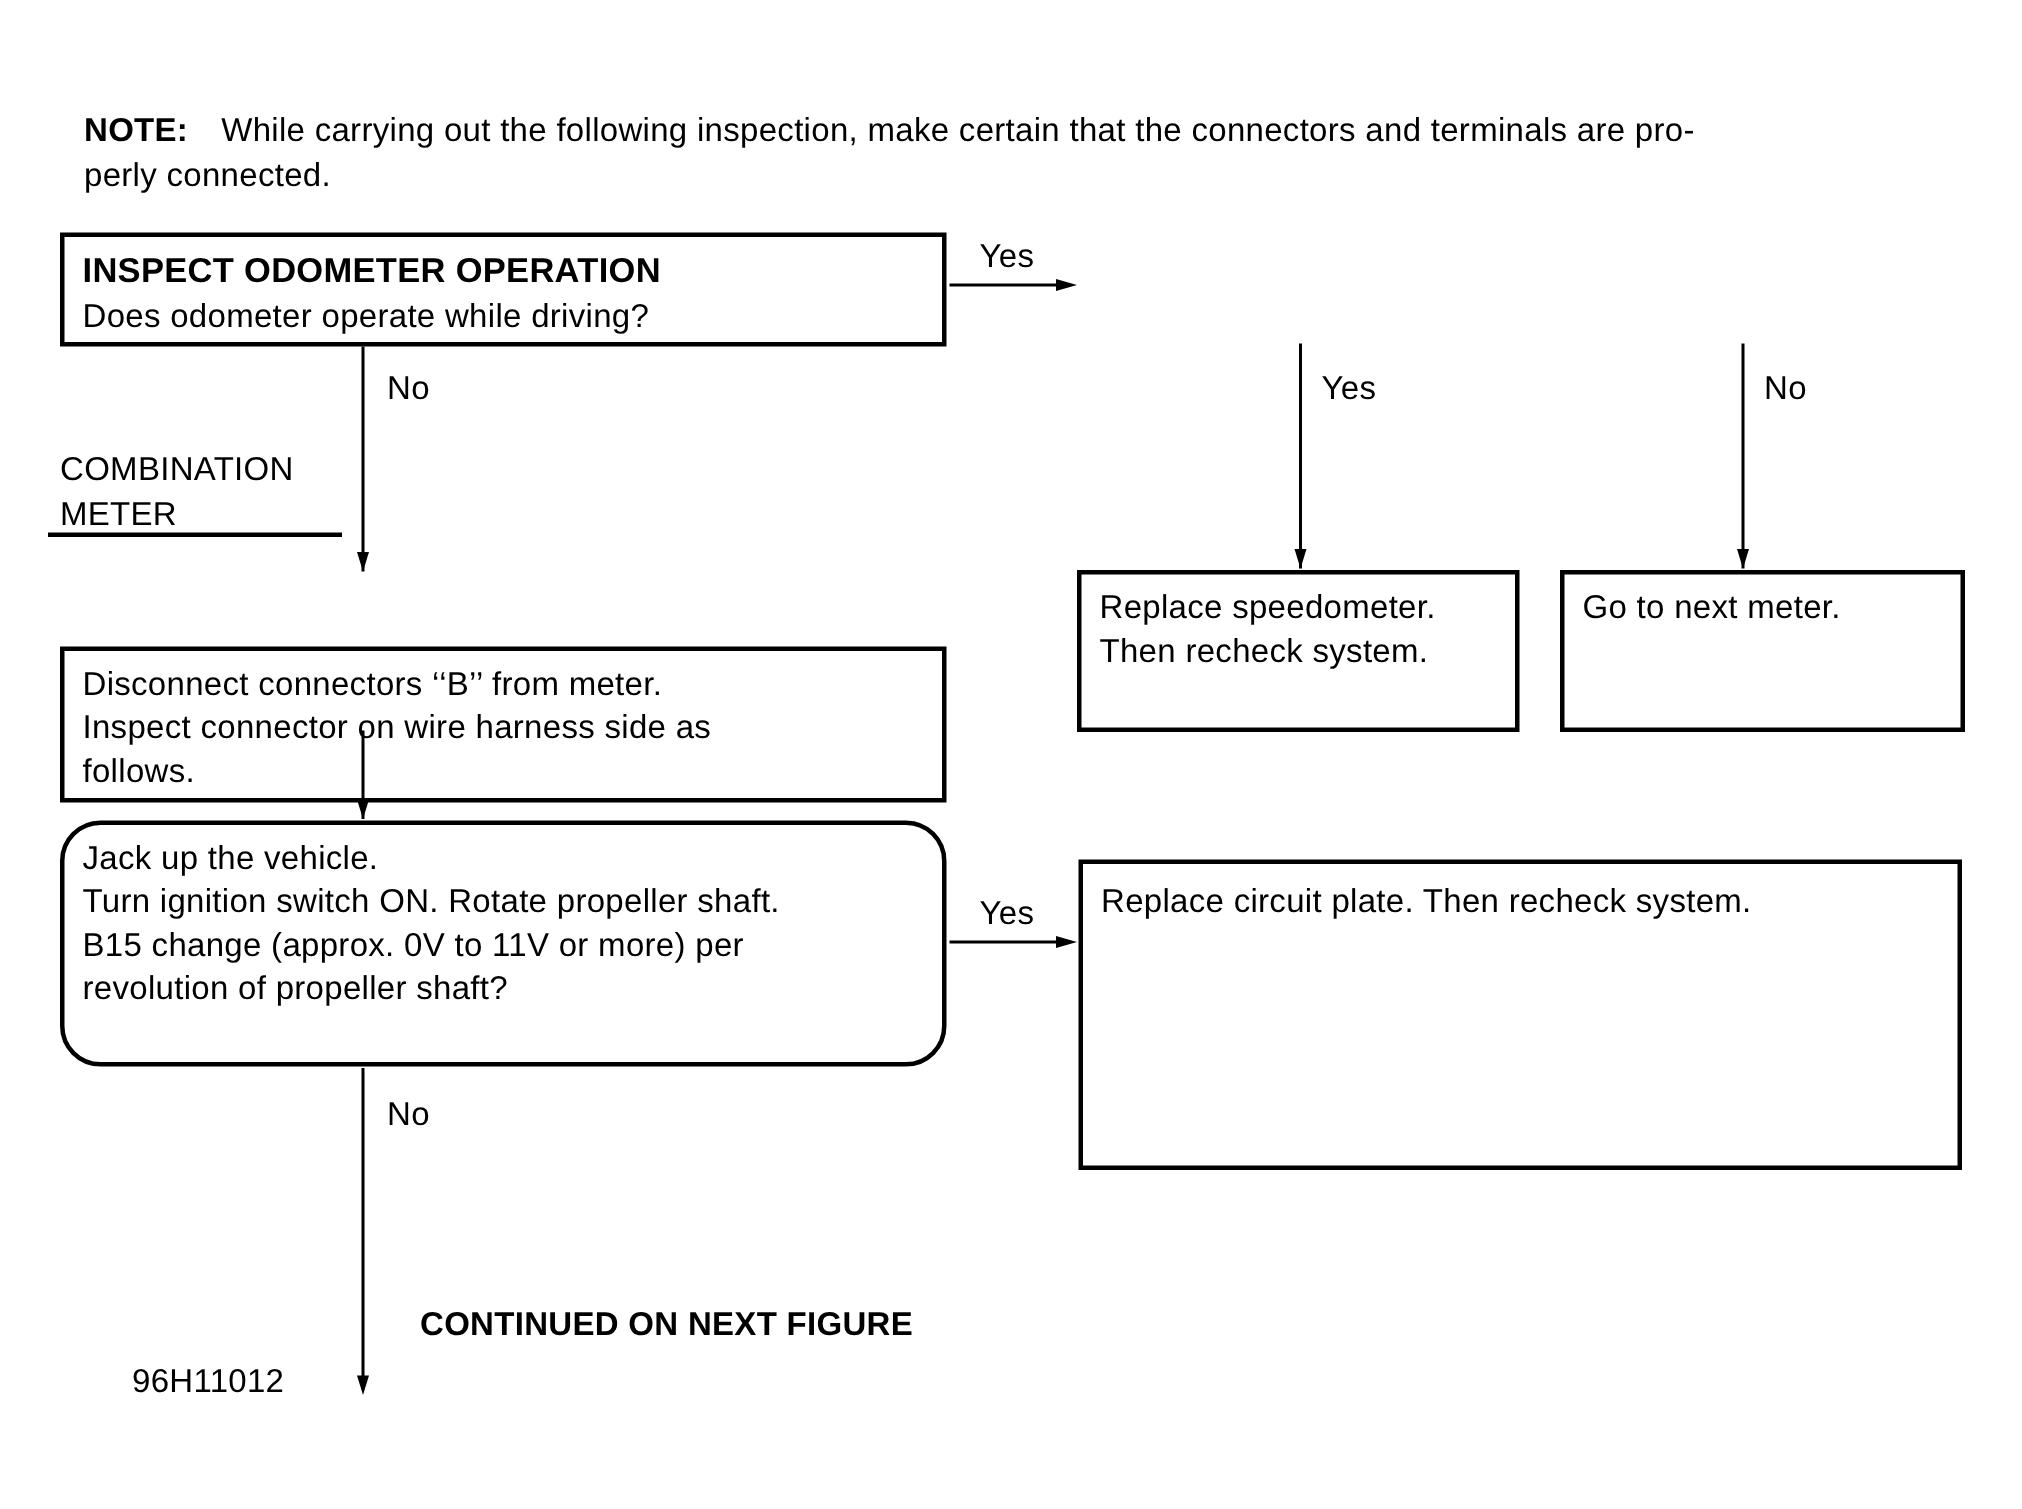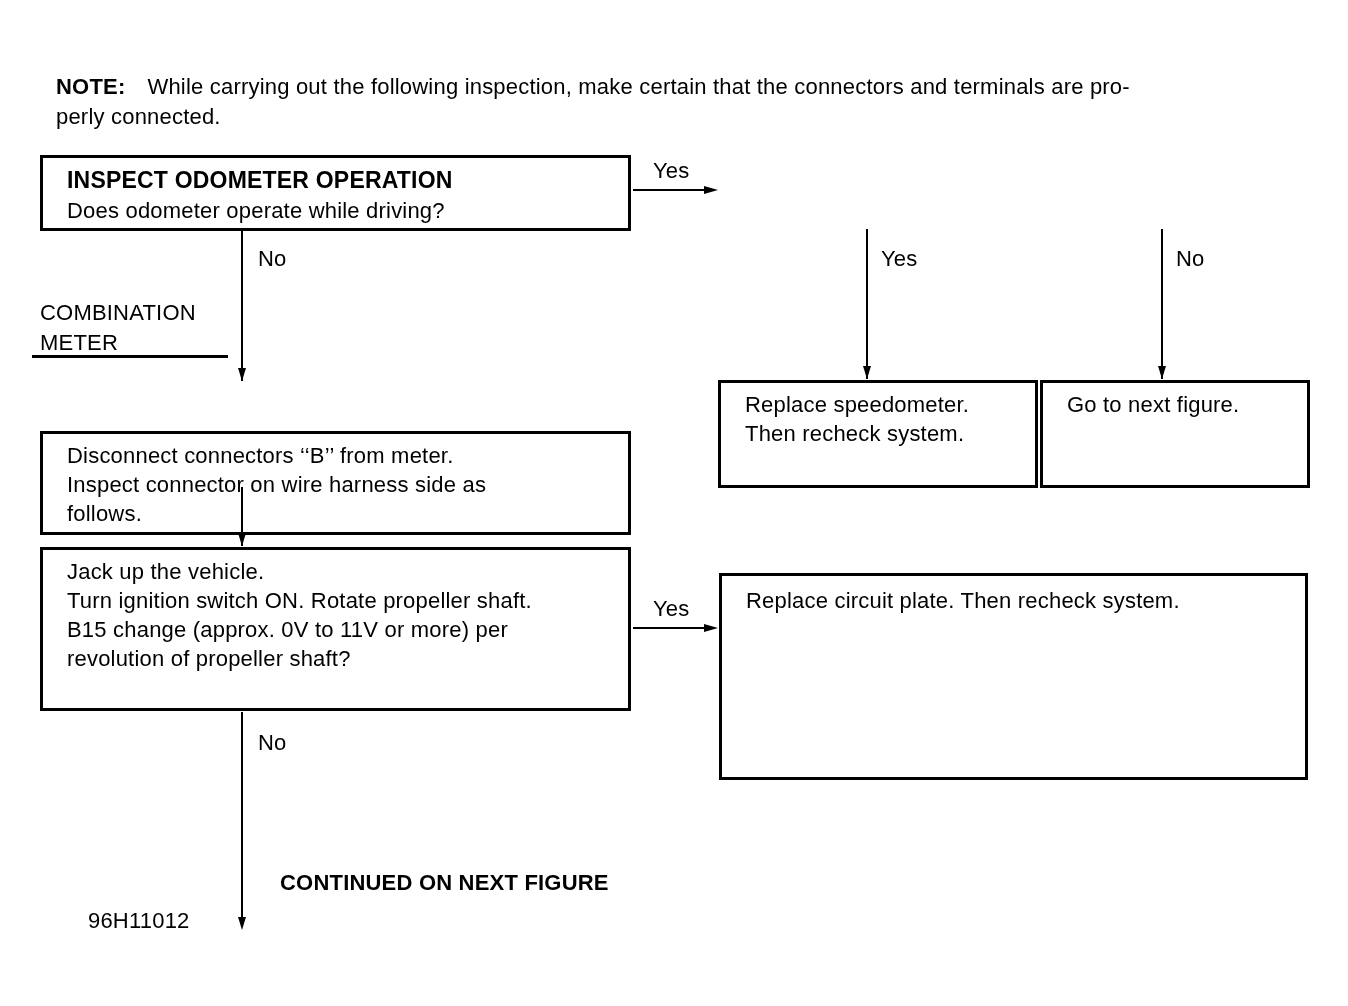--- a/index.html
+++ b/index.html
@@ -28,21 +28,21 @@
     width: 1290px;
     line-height: 30px;
   }
   .note .note-label { margin-right: 22px; }
 
   
   .fc-box {
     box-sizing: border-box;
     border: 3px solid #000000;
     background: #ffffff;
-    padding: 7px 24px;
+    padding: 7px 12px;
     line-height: 29px;
   }
   .fc-box .box-title {
     font-weight: bold;
     font-size: 23px;
     line-height: 31px;
     white-space: nowrap;
   }
   .box-line { white-space: nowrap; }
 
@@ -109,33 +109,33 @@
   <div class="abs vline" style="left:1161px; top:229px; height:150px;"></div>
   <div class="abs ah-down" style="left:1158px; top:366px;"></div>
   <div class="abs edge-label" style="left:1176px; top:246px;">No</div>
 
   <div class="abs fc-box" style="left:40px; top:383px; width:591px; height:104px;margin-top:48px;">
     <div class="box-line">Disconnect connectors ‘‘B’’ from meter.</div>
     <div class="box-line">Inspect connector on wire harness side as</div>
     <div class="box-line">follows.</div>
   </div>
 
-  <div class="abs fc-box" style="left:718px; top:380px; width:320px; height:108px;">
+  <div class="abs fc-box" style="left:718px; top:380px; width:295px; height:108px;">
     <div class="box-line">Replace speedometer.</div>
     <div class="box-line">Then recheck system.</div>
   </div>
 
   <div class="abs fc-box" style="left:1040px; top:380px; width:270px; height:108px;">
-    <div class="box-line">Go to next figure.</div>
+    <div class="box-line">Go to next meter.</div>
   </div>
 
   <div class="abs vline" style="left:241px; top:487px; height:59px;"></div>
   <div class="abs ah-down" style="left:238px; top:533px;"></div>
 
-  <div class="abs fc-box" style="left:40px; top:547px; width:591px; height:164px;">
+  <div class="abs fc-box" style="left:40px; top:547px; width:591px; height:164px;border-radius:27px;">
     <div class="box-line">Jack up the vehicle.</div>
     <div class="box-line">Turn ignition switch ON. Rotate propeller shaft.</div>
     <div class="box-line">B15 change (approx. 0V to 11V or more) per</div>
     <div class="box-line">revolution of propeller shaft?</div>
   </div>
 
   <div class="abs edge-label" style="left:653px; top:596px;">Yes</div>
   <div class="abs hline" style="left:633px; top:627px; width:72px;"></div>
   <div class="abs ah-right" style="left:704px; top:624px;"></div>
 

